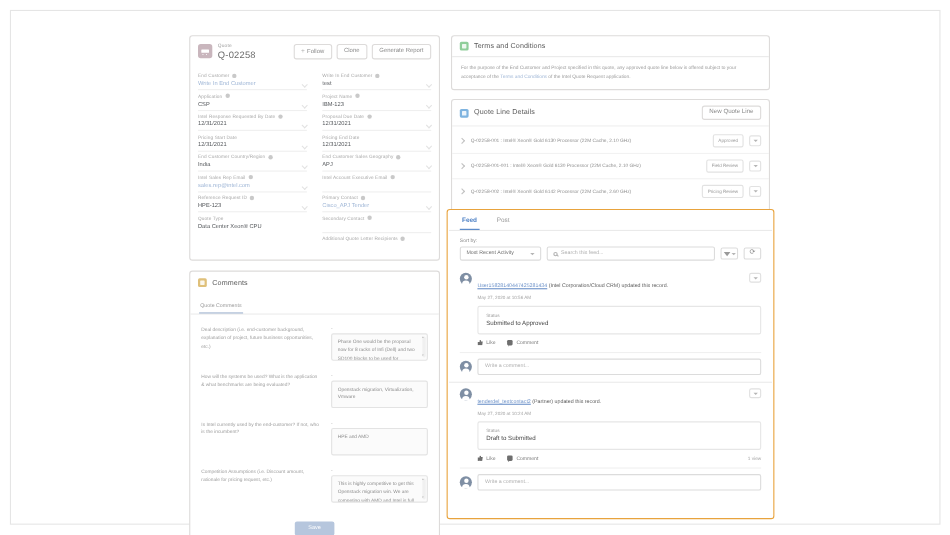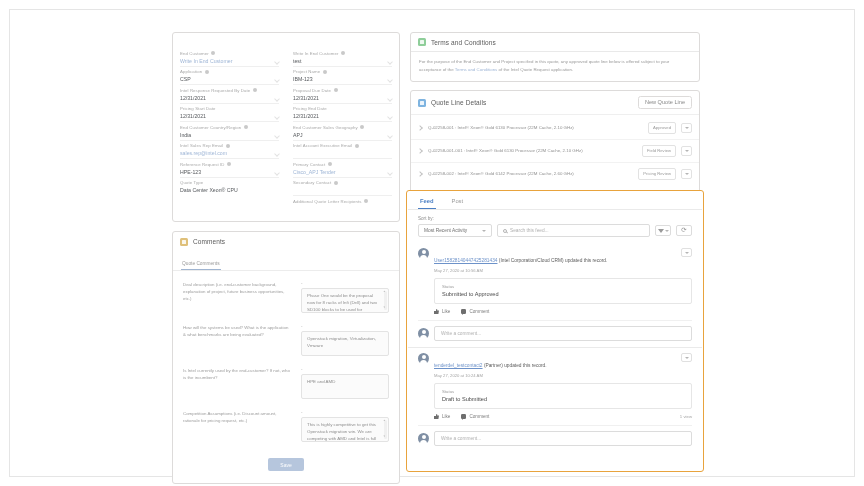--- a/index.html
+++ b/index.html
@@ -171,20 +171,34 @@
 </style>
 </head>
 <body>
 
 <div class="page-frame">
 <div class="canvas">
 
   <div class="left-col">
 
     <div class="rec-head">
+      <div class="rec-top">
+        <div class="rec-badge">
+              <div class="cart"></div>
+            </div>
+        <div>
+          <div class="rec-type">Quote</div>
+          <div class="rec-name">Q-02258</div>
+        </div>
+        <div class="rec-actions">
+          <button class="btn"><span class="plus">+</span><span>Follow</span></button>
+          <button class="btn">Clone</button>
+          <button class="btn">Generate Report</button>
+        </div>
+      </div>
 
       <div class="fields">
         <div class="fcol">
           <div class="field">
             <div class="flabel">
                   <span>End Customer</span>
                   <span class="info-dot"></span>
                 </div>
             <div class="fvalue link">Write In End Customer</div>
                 <div class="pencil"></div>

